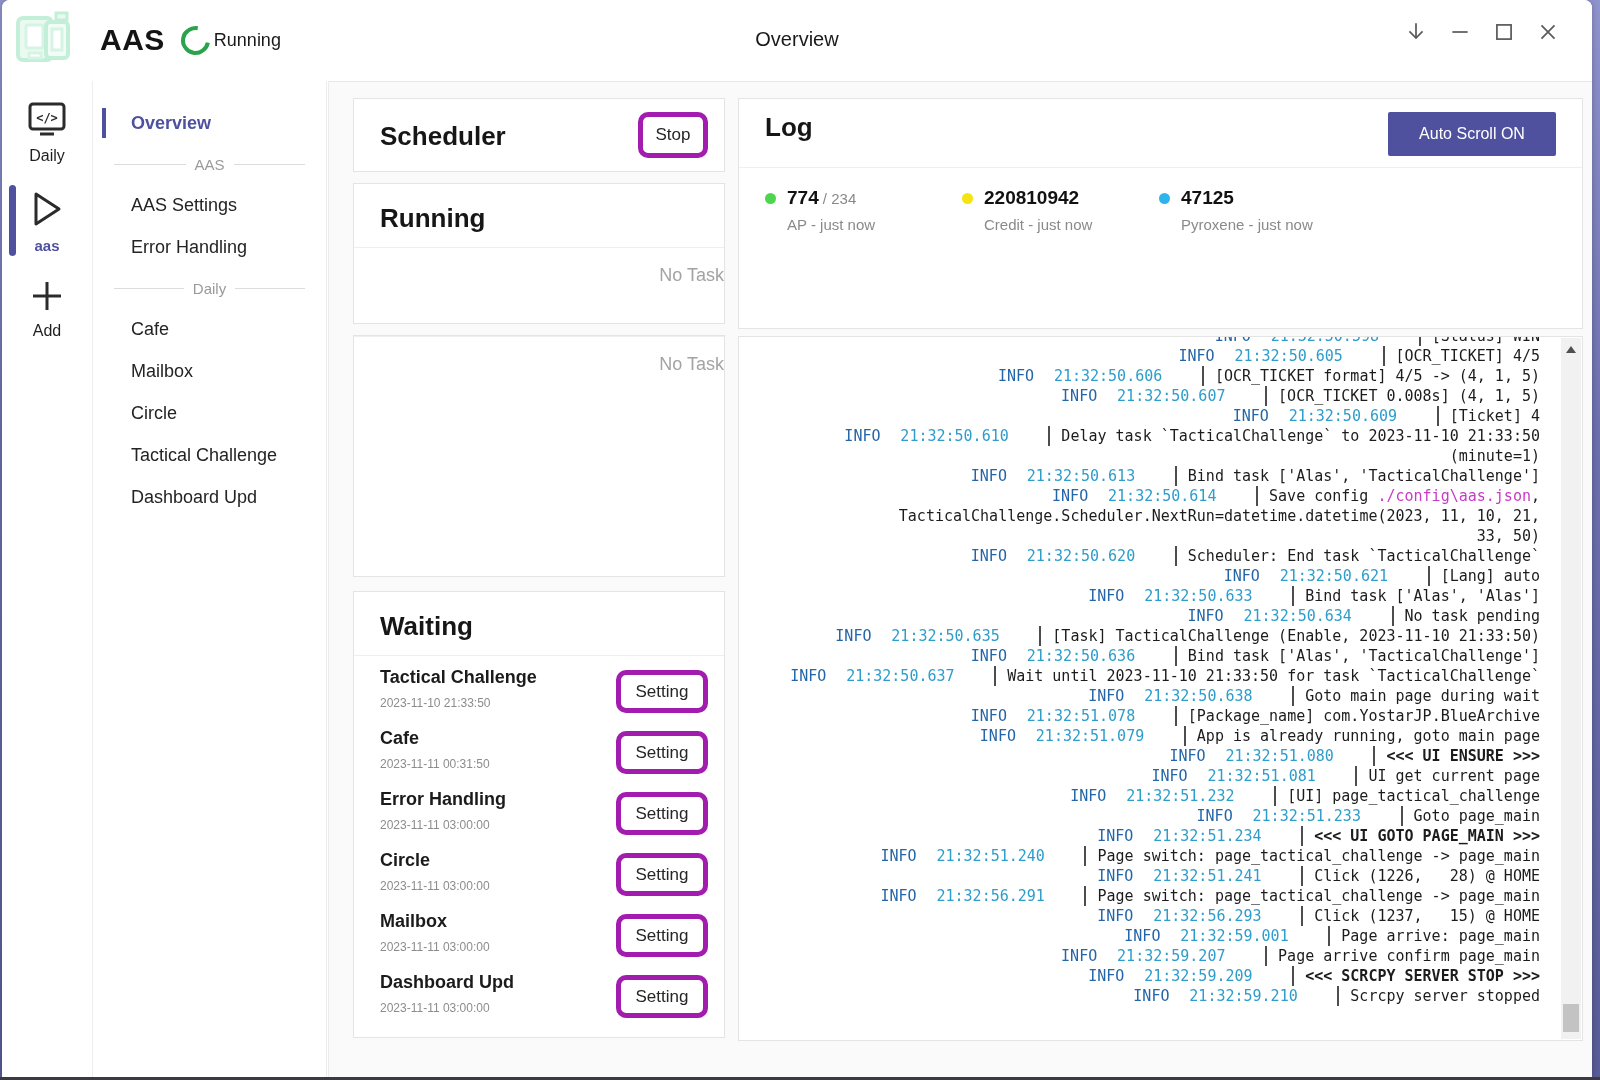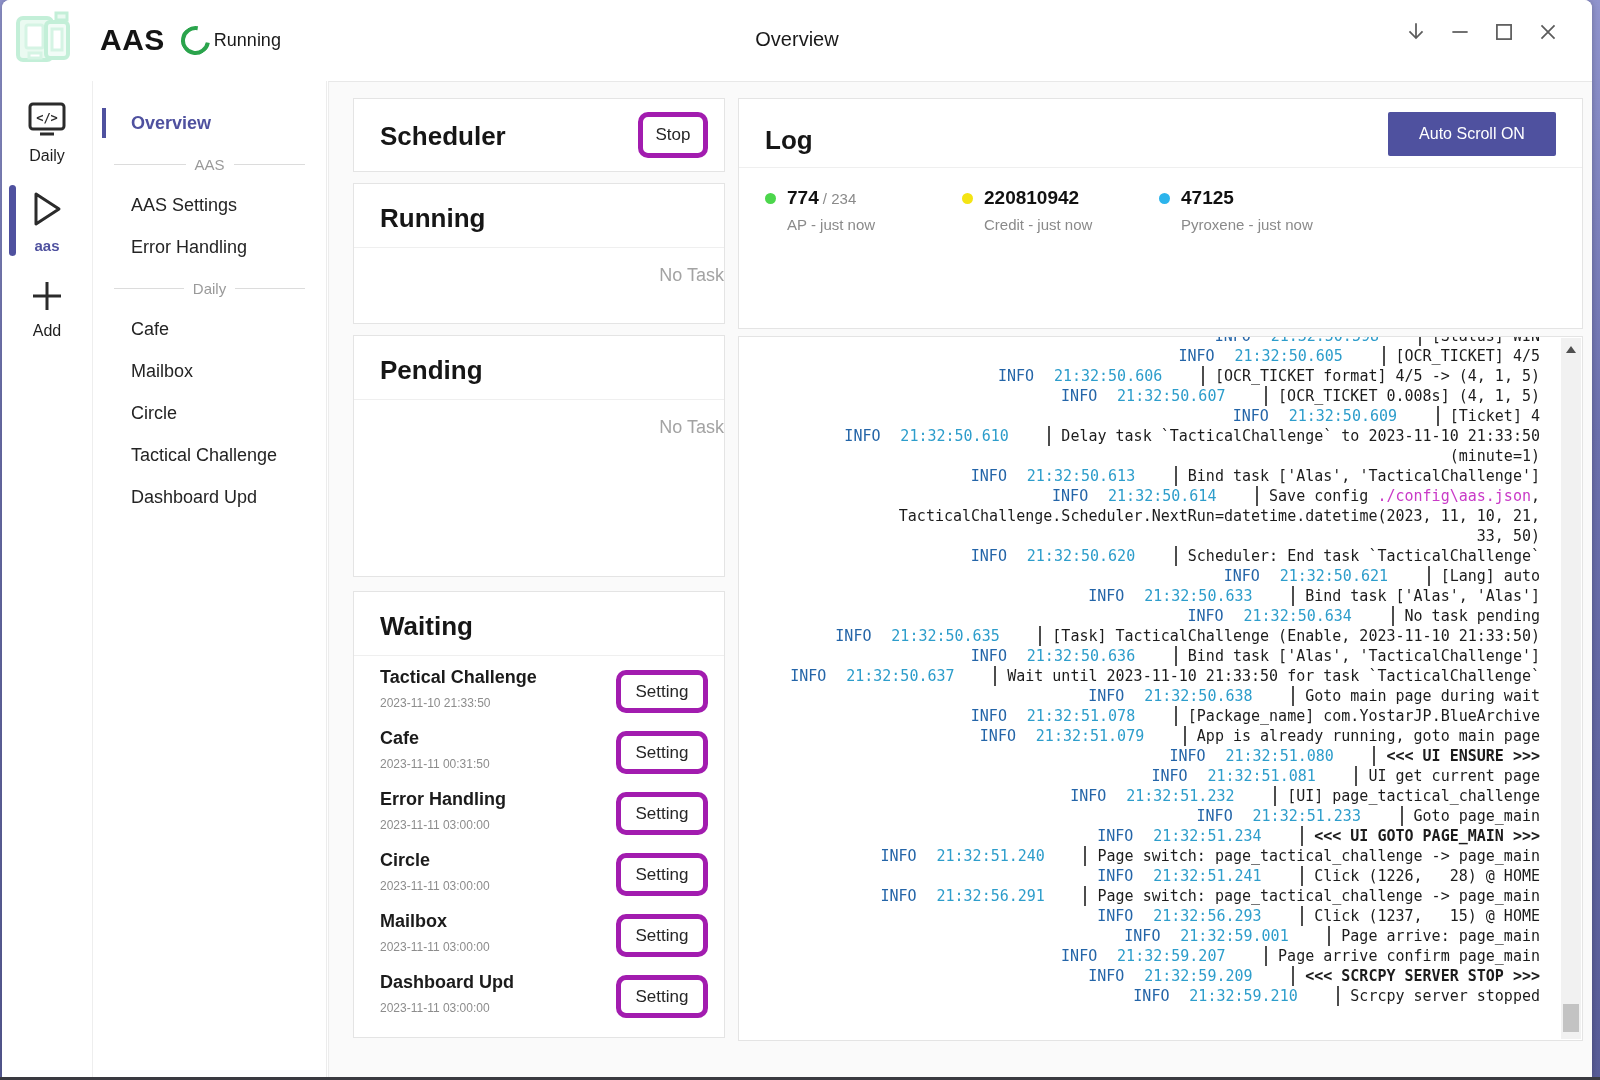--- a/index.html
+++ b/index.html
@@ -60,21 +60,21 @@
   .card-running{left:24px;top:101px;width:372px;height:141px;}
   .card-pending{left:24px;top:253px;width:372px;height:242px;}
   .card-waiting{left:24px;top:509px;width:372px;height:447px;}
   .wait-list{margin-top:9px;}
   .wait-row{position:relative;height:61px;padding-left:26px;box-sizing:border-box;}
   .wait-name{font-size:18px;font-weight:700;color:#1b1b1b;padding-top:2px;}
   .wait-date{font-size:12px;color:#8c8c8c;margin-top:8px;}
   .setting-btn{position:absolute;right:16px;top:5px;width:92px;height:43px;}
 
   .card-log{left:409px;top:16px;width:845px;height:231px;}
-  .log-head{display:flex;justify-content:space-between;align-items:flex-end;padding:13px 26px 11px;}
+  .log-head{display:flex;justify-content:space-between;align-items:flex-start;padding:13px 26px 11px;}
   .log-head h2{padding:0;margin:0;}
   .autoscroll-btn{width:168px;height:44px;background:var(--accent);color:#fff;border:none;border-radius:2px;
     font-size:16px;font-family:"Liberation Sans",sans-serif;cursor:pointer;}
   .stats{display:flex;padding:19px 26px 0;}
   .stat{width:197px;display:flex;}
   .dot{width:11px;height:11px;border-radius:50%;margin:6px 11px 0 0;flex:none;}
   .stat-value{font-size:19px;font-weight:700;color:#111;}
   .stat-suffix{font-size:15px;color:#8a8a8a;font-weight:400;}
   .stat-label{font-size:15px;color:#8a8a8a;margin-top:7px;}
 
@@ -212,21 +212,20 @@
       <button class="btn stop-btn">Stop</button>
     </section>
 
     <section class="card card-running">
       <h2>Running</h2>
       <div class="divider"></div>
       <div class="empty">No Task</div>
     </section>
 
     <section class="card card-pending">
-      <h2>Pending</h2>
       <div class="divider"></div>
       <div class="empty">No Task</div>
     </section>
 
     <section class="card card-waiting">
       <h2>Waiting</h2>
       <div class="divider"></div>
       <div class="wait-list" id="wait-list">
           <div class="wait-row">
             <div class="wait-name">Tactical Challenge</div>

